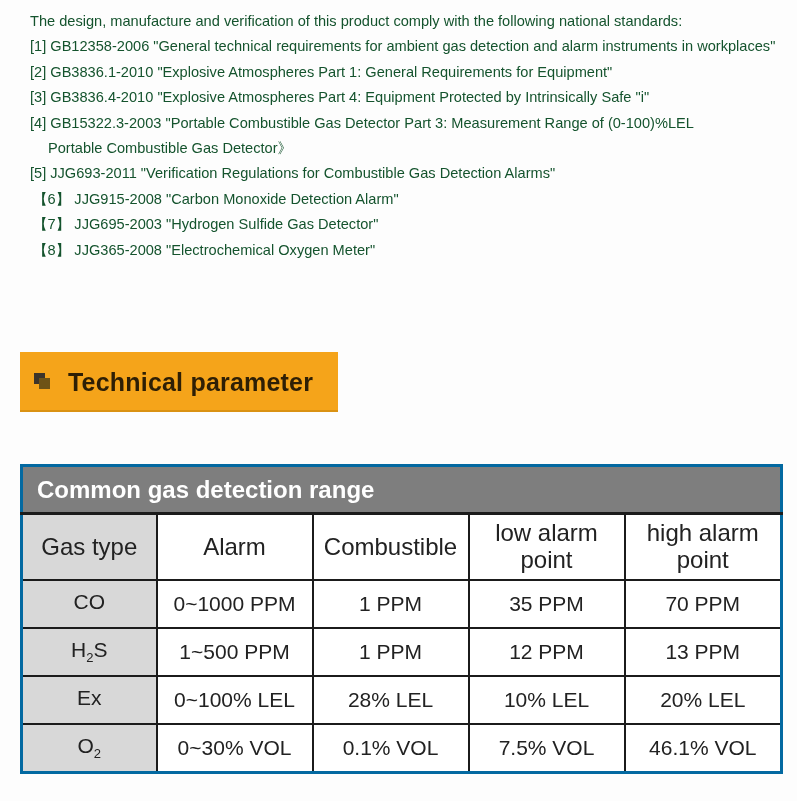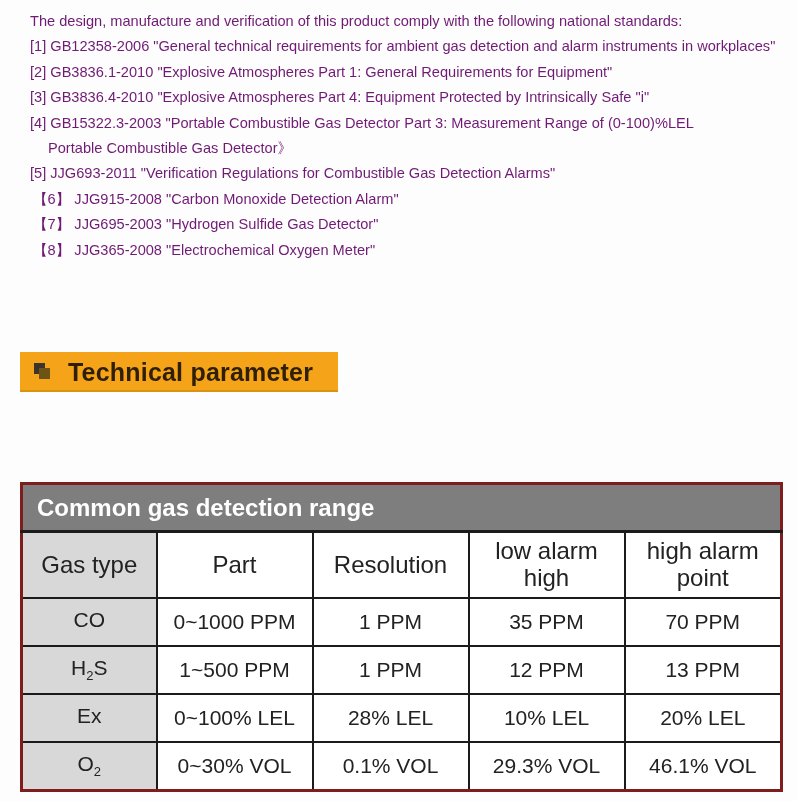--- a/index.html
+++ b/index.html
@@ -8,34 +8,34 @@
     background: #fdfdfd;
     font-family: "Liberation Sans", sans-serif;
     position: relative;
     overflow: hidden;
   }
 
   
   .standards {
     position: absolute;
     top: 9px; left: 30px; right: 4px;
-    color: #701a75;
+    color: #14532d;
     font-size: 14.6px;
     line-height: 25.4px;
     overflow: hidden;
   }
   .std-line { white-space: nowrap; }
   .std-line.cont { padding-left: 18px; }
   .std-line.bracket { padding-left: 3px; }
 
   
   .heading {
     position: absolute;
     left: 20px; top: 352px;
-    width: 318px; height: 40px;
+    width: 318px; height: 60px;
     background: #f5a41a;
     display: flex;
     align-items: center;
     box-shadow: inset 0 -2px 0 rgba(140,90,0,0.25);
   }
   .sq-icon {
     position: relative;
     width: 18px; height: 18px;
     margin-left: 14px;
     flex: 0 0 auto;
@@ -54,25 +54,25 @@
     margin-left: 16px;
     font-size: 25px;
     font-weight: bold;
     color: #2e1f05;
     letter-spacing: 0.2px;
   }
 
   
   table.gas-table {
     position: absolute;
-    left: 20px; top: 482px;
+    left: 20px; top: 464px;
     width: 760px;
     border-collapse: collapse;
     table-layout: fixed;
-    border: 3px solid #7f1d1d;
+    border: 3px solid #0369a1;
   }
   .gas-table td, .gas-table th {
     border: 2px solid #1b1b1b;
     text-align: center;
     vertical-align: middle;
     font-size: 21px;
     font-weight: normal;
     color: #222222;
     padding: 0;
     overflow: hidden;
@@ -130,23 +130,23 @@
     <col style="width:156px">
     <col style="width:156px">
     <col style="width:157px">
   </colgroup>
   <thead>
     <tr class="title-row">
       <td colspan="5">Common gas detection range</td>
     </tr>
     <tr class="header-row">
       <th class="gas-col">Gas type</th>
-      <th>Part</th>
-      <th>Resolution</th>
-      <th>low alarm high</th>
+      <th>Alarm</th>
+      <th>Combustible</th>
+      <th>low alarm point</th>
       <th>high alarm point</th>
     </tr>
   </thead>
   <tbody>
     <tr>
       <td class="gas-col"><span>CO</span><sub></sub><span></span></td>
       <td>0~1000 PPM</td>
       <td>1 PPM</td>
       <td>35 PPM</td>
       <td>70 PPM</td>
@@ -162,17 +162,17 @@
       <td class="gas-col"><span>Ex</span><sub></sub><span></span></td>
       <td>0~100% LEL</td>
       <td>28% LEL</td>
       <td>10% LEL</td>
       <td>20% LEL</td>
     </tr>
     <tr>
       <td class="gas-col"><span>O</span><sub>2</sub><span></span></td>
       <td>0~30% VOL</td>
       <td>0.1% VOL</td>
-      <td>29.3% VOL</td>
+      <td>7.5% VOL</td>
       <td>46.1% VOL</td>
     </tr>
   </tbody>
 </table>
 
 </body></html>

